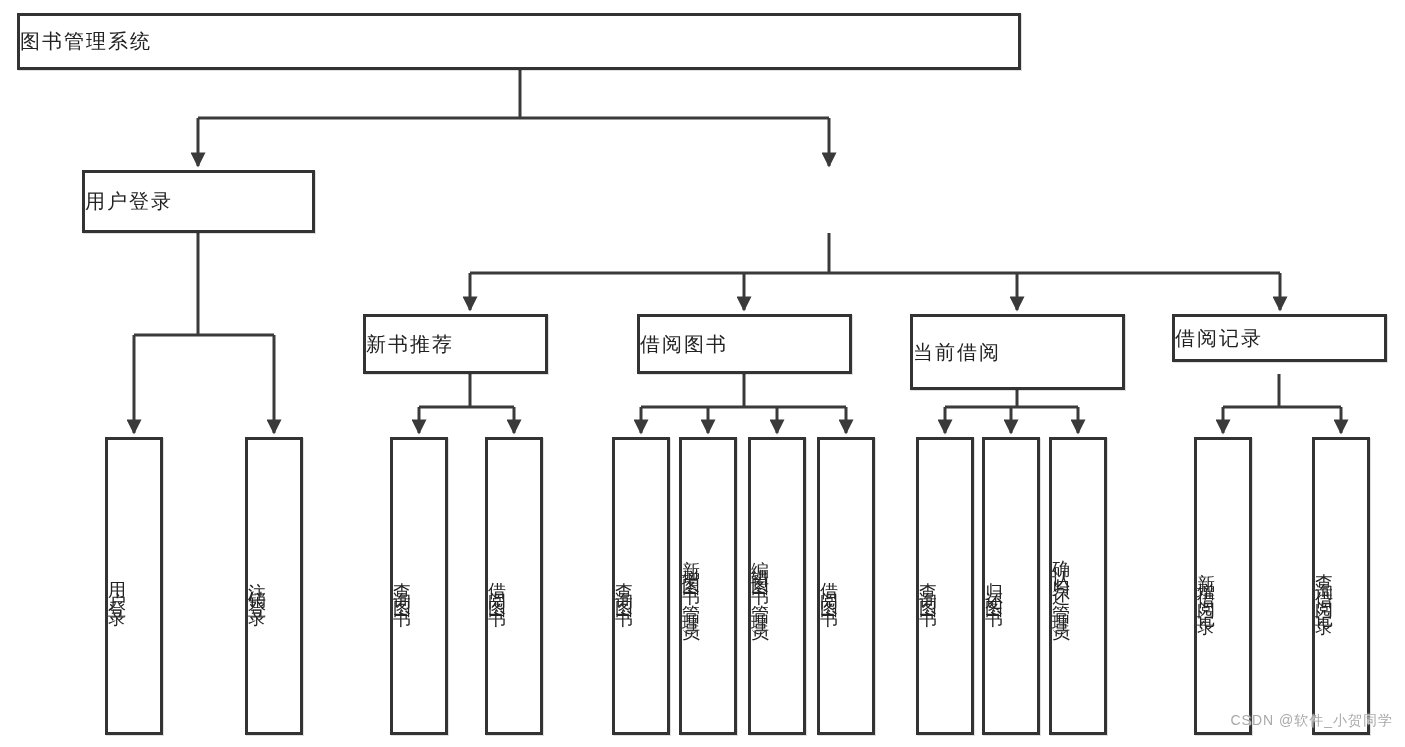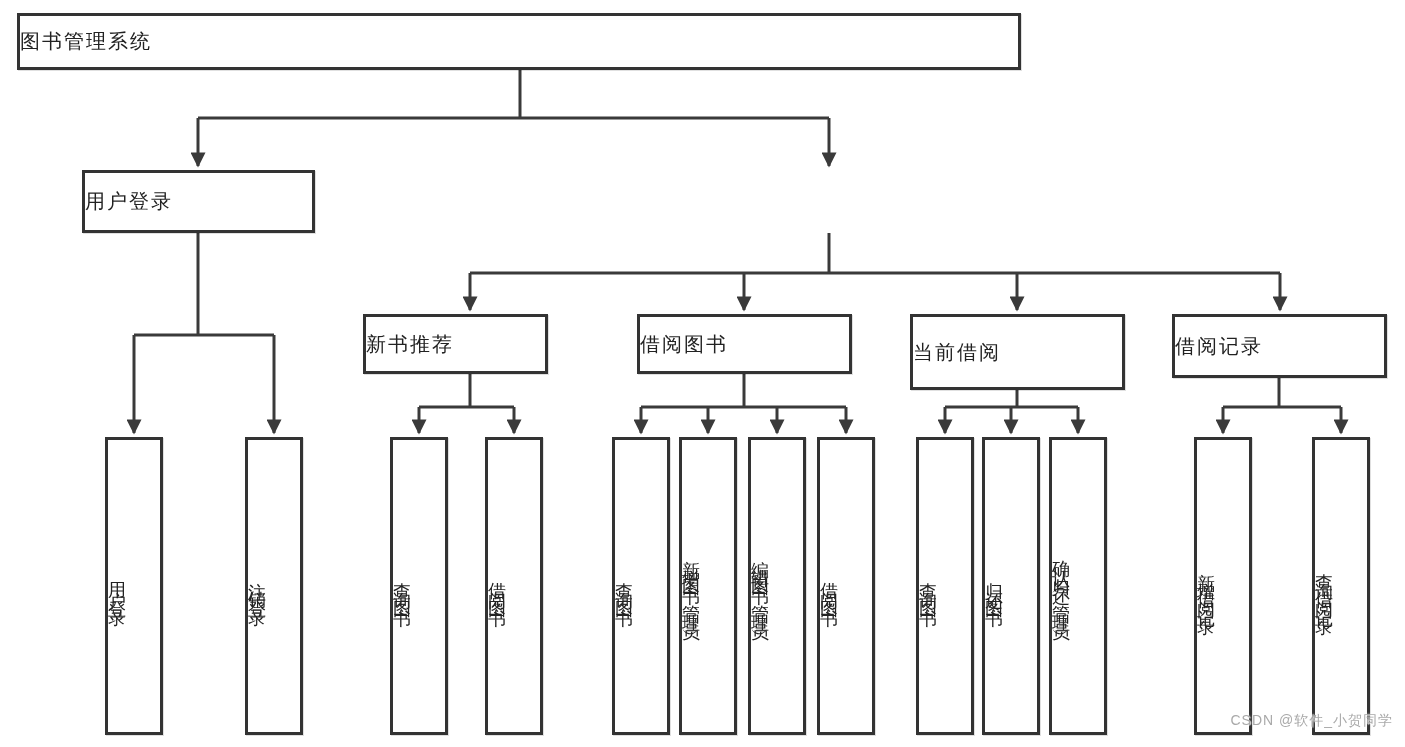--- a/index.html
+++ b/index.html
@@ -131,21 +131,21 @@
 
   <div class="box h" style="left:363px;top:314px;width:185px;height:60px">
     <span class="label">新书推荐</span>
   </div>
   <div class="box h" style="left:637px;top:314px;width:215px;height:60px">
     <span class="label">借阅图书</span>
   </div>
   <div class="box h" style="left:910px;top:314px;width:215px;height:76px">
     <span class="label">当前借阅</span>
   </div>
-  <div class="box h" style="left:1172px;top:314px;width:215px;height:64px">
+  <div class="box h" style="left:1172px;top:314px;width:215px;height:48px">
     <span class="label">借阅记录</span>
   </div>
 
   <div class="box v" style="left:105px;top:437px;width:58px;height:298px">
     <span class="label">用户登录</span>
   </div>
   <div class="box v" style="left:245px;top:437px;width:58px;height:298px">
     <span class="label">注销登录</span>
   </div>
 

